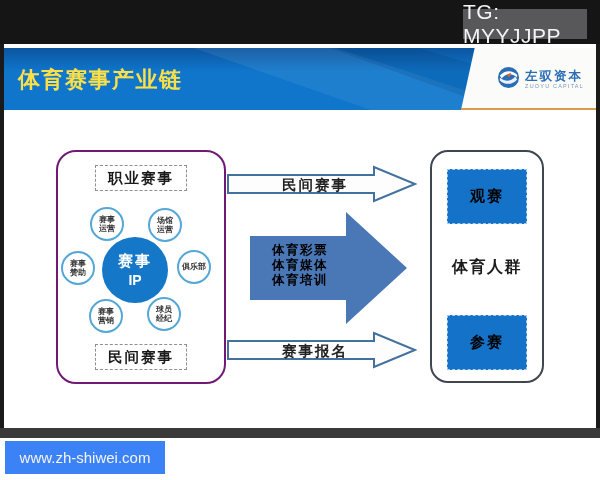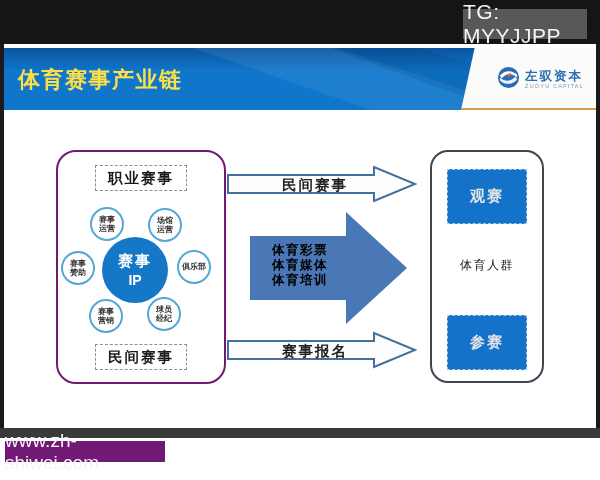--- a/index.html
+++ b/index.html
@@ -10,22 +10,22 @@
   
   .top-bar{position:absolute;left:0;top:0;width:600px;height:44px;background:#151515;}
   .tag-box{
     position:absolute;left:463px;top:9px;width:124px;height:30px;background:#58585a;
     color:#f4f4f4;font-size:21px;display:flex;align-items:center;justify-content:center;
     letter-spacing:.5px;
   }
   .bottom-strip{position:absolute;left:0;top:428px;width:600px;height:10px;background:#3a3a3a;}
   .bottom-area{position:absolute;left:0;top:438px;width:600px;height:42px;background:#ffffff;}
   .url-box{
-    position:absolute;left:5px;top:441px;width:160px;height:21px;background:#701a75;
-    color:#f4f4f4;font-size:19px;display:flex;align-items:center;justify-content:center;
+    position:absolute;left:5px;top:441px;width:160px;height:33px;background:#3b82f6;
+    color:#f4f4f4;font-size:15px;display:flex;align-items:center;justify-content:center;
   }
   
   .slide{
     position:absolute;left:0;top:44px;width:600px;height:384px;background:#ffffff;
     border-left:4px solid #1a1a1a;border-right:4px solid #1a1a1a;box-sizing:border-box;
   }
   
   .banner{position:absolute;left:4px;top:48px;width:592px;height:62px;background:#0f76cc;overflow:hidden;}
   .banner .shade-top{position:absolute;inset:0;background:linear-gradient(180deg,rgba(6,32,84,.38),rgba(6,32,84,0) 38%);}
   .banner .facet1{position:absolute;inset:0;background:rgba(255,255,255,.07);clip-path:polygon(32% 0,56% 0,88% 100%,62% 100%);}
@@ -74,28 +74,28 @@
     letter-spacing:1.5px;line-height:1.18;white-space:pre-line;
   }
   
   .right-panel{
     position:absolute;left:430px;top:150px;width:114px;height:233px;background:#ffffff;
     border:2px solid #3f4650;border-radius:18px;box-sizing:border-box;
   }
   .blue-btn{
     position:absolute;left:15px;width:80px;height:55px;background:#1473c8;
     border:1.5px dashed rgba(210,232,248,.75);box-sizing:border-box;
-    display:flex;align-items:center;justify-content:center;color:#e5e5e5;
+    display:flex;align-items:center;justify-content:center;color:#000000;
     font-size:15px;font-weight:bold;letter-spacing:2px;
   }
   .blue-btn.watch{top:17px;}
   .blue-btn.participate{top:163px;}
   .group-label{
     position:absolute;left:0;top:105px;width:100%;text-align:center;color:#1a1a1a;
-    font-size:12px;font-weight:normal;letter-spacing:1.5px;
+    font-size:16px;font-weight:bold;letter-spacing:1.5px;
   }
 </style>
 </head>
 <body>
 
 <div class="screen">
 
   <div class="top-bar">
     <div class="tag-box">TG: MYYJJPP</div>
   </div>

